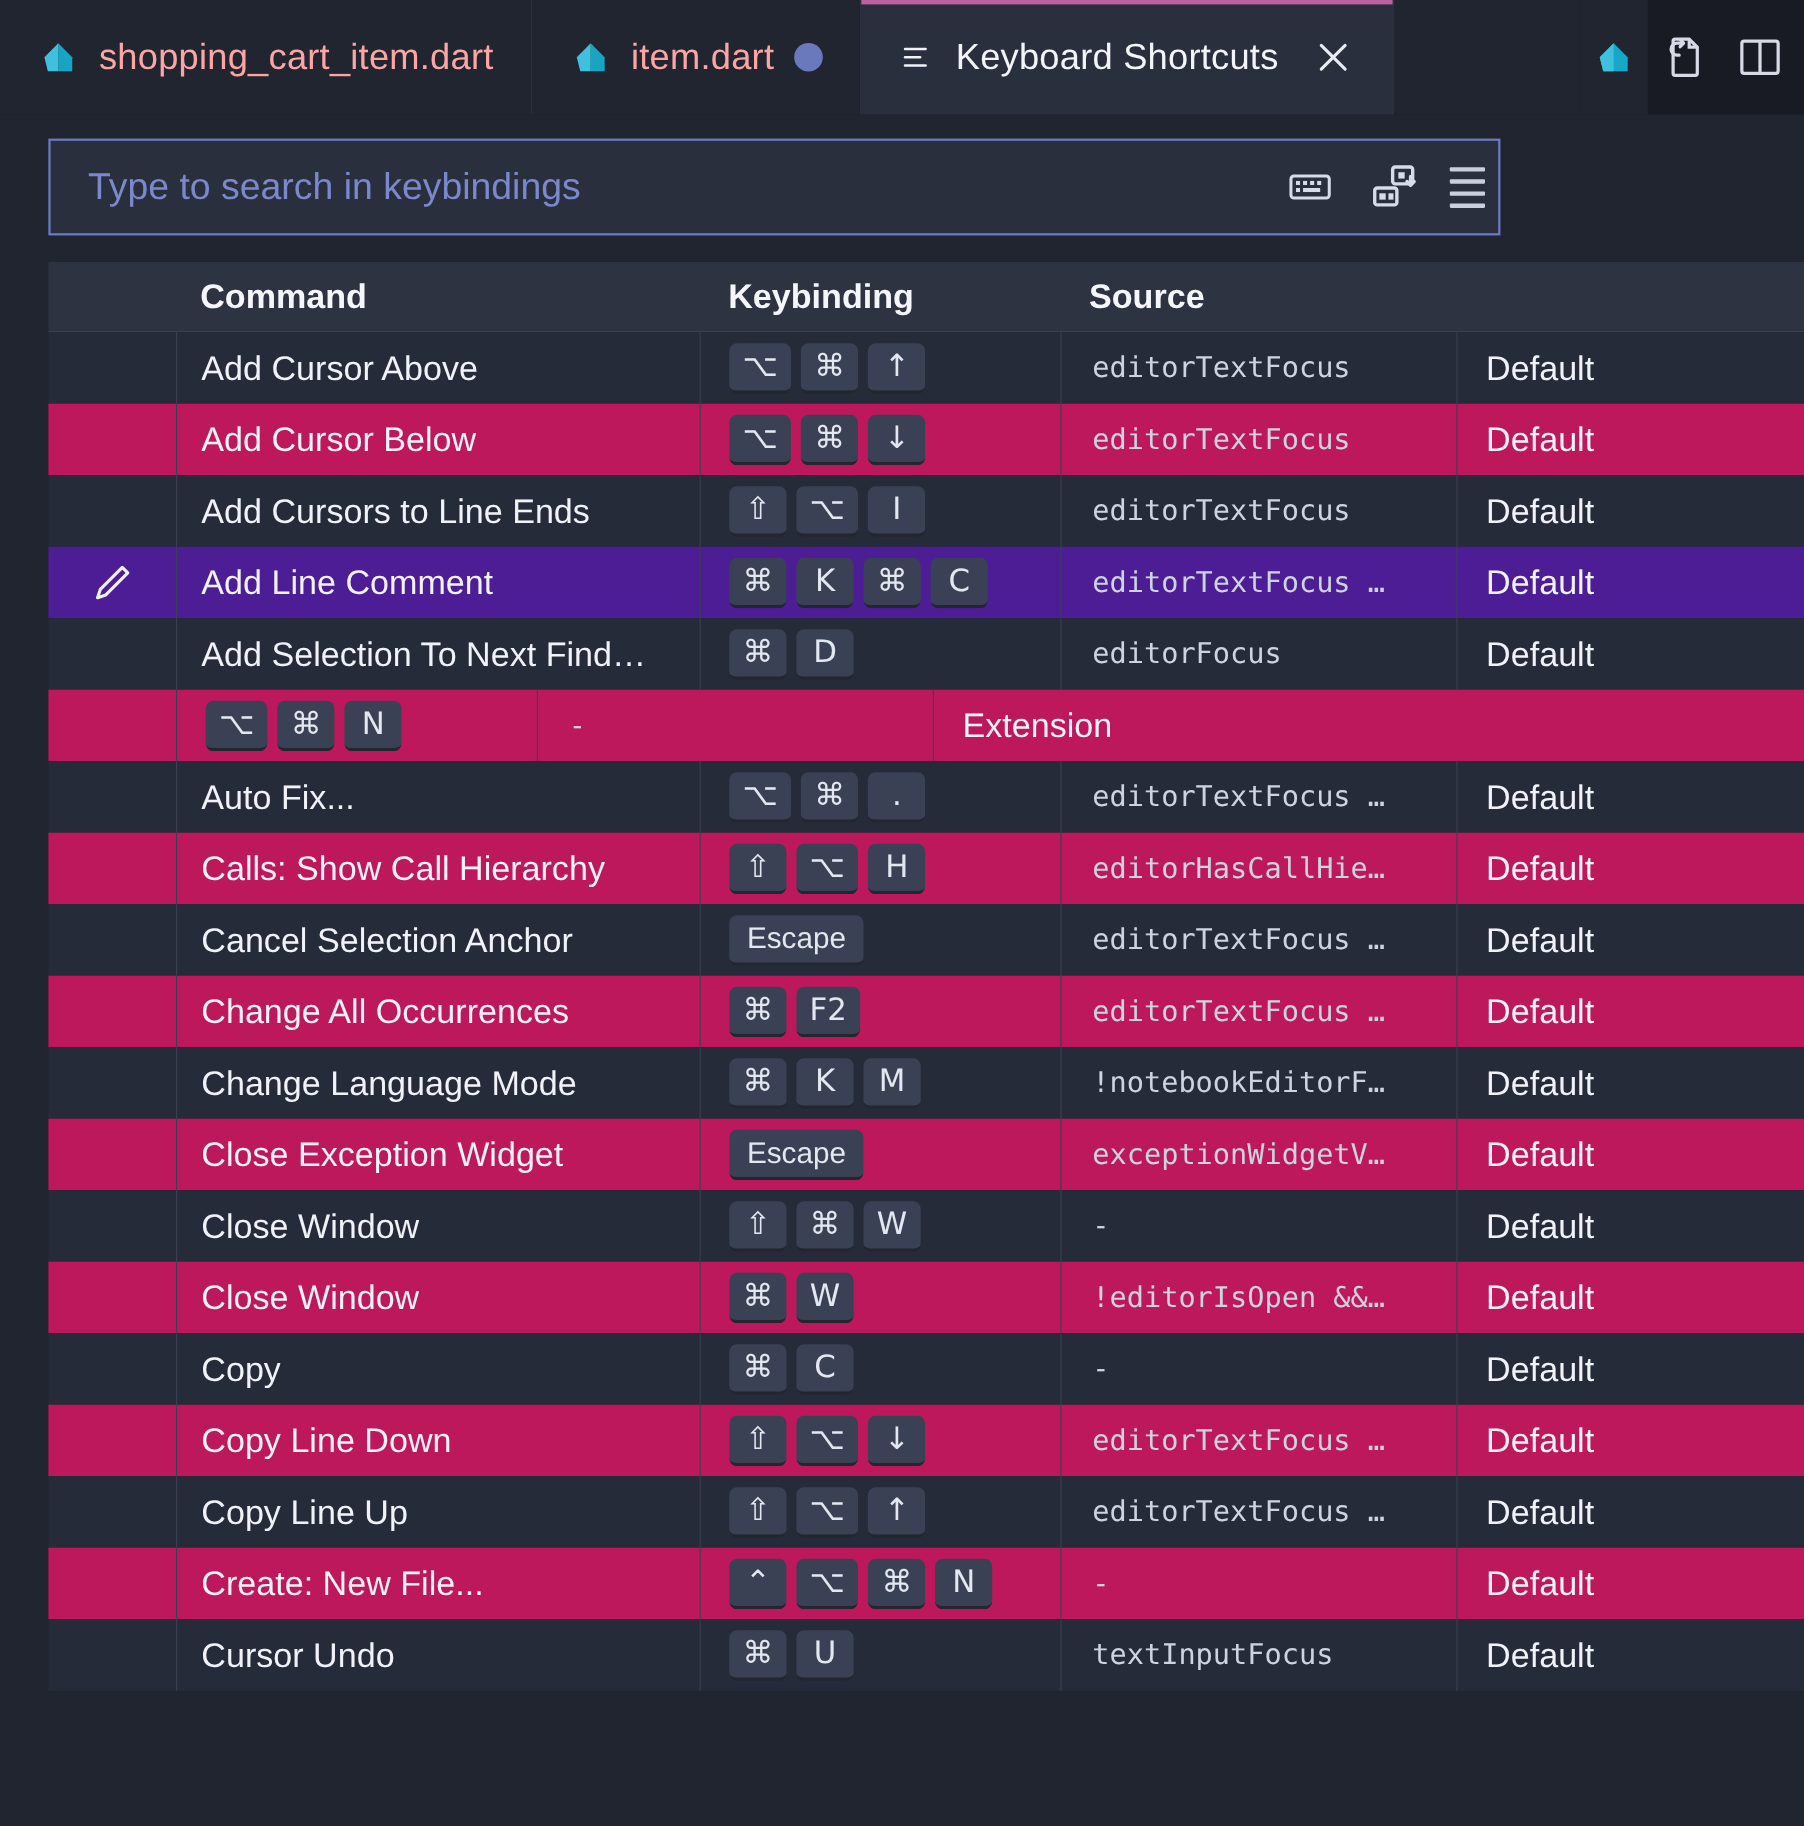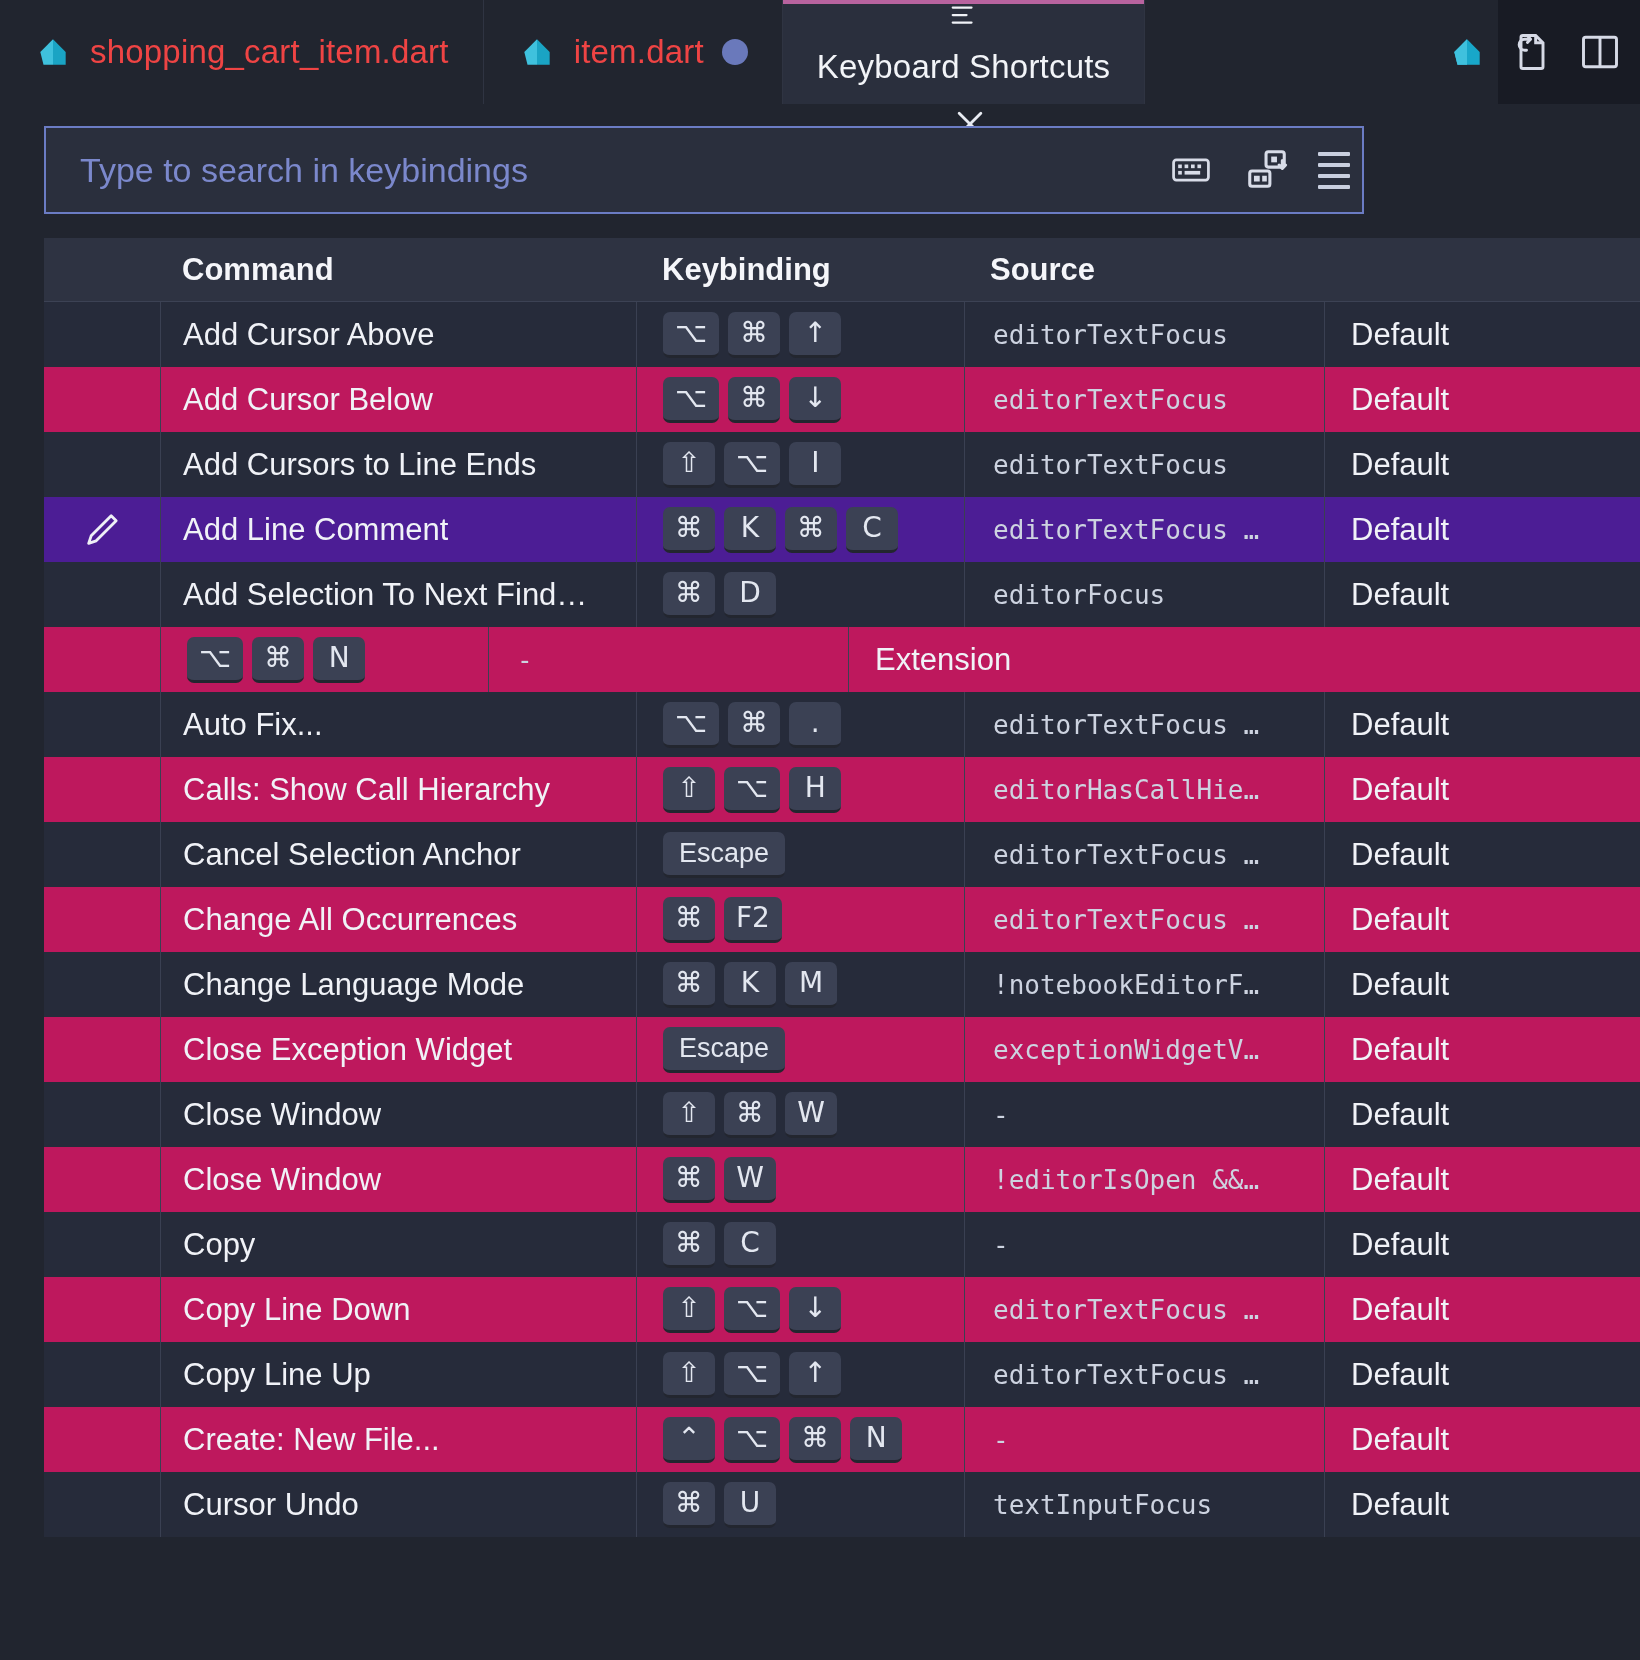--- a/index.html
+++ b/index.html
@@ -23,30 +23,29 @@
     padding: 0 34px;
     height: 104px;
     background: #21252f;
     border-right: 1px solid #2f3442;
     cursor: pointer;
     white-space: nowrap;
   }
   .tab.active {
     background: #2a2f3d;
     border-right: 1px solid #2f3442;
-    flex-direction: column;
   }
   .tab.active::before {
     content: "";
     position: absolute; left: 0; right: 0; top: 0;
     height: 4px; background: #b8639f;
   }
   .tab-title {
     font-size: 33px;
-    color: #ef4444;
+    color: #fca5a5;
     letter-spacing: .2px;
   }
   .tab.active .tab-title { color: #f2f4f8; }
 
   .dart-icon { width: 38px; height: 38px; flex: 0 0 auto; }
   .dirty-dot {
     width: 26px; height: 26px; border-radius: 50%;
     background: #6a79bb; flex: 0 0 auto;
   }
   .tab-close {

